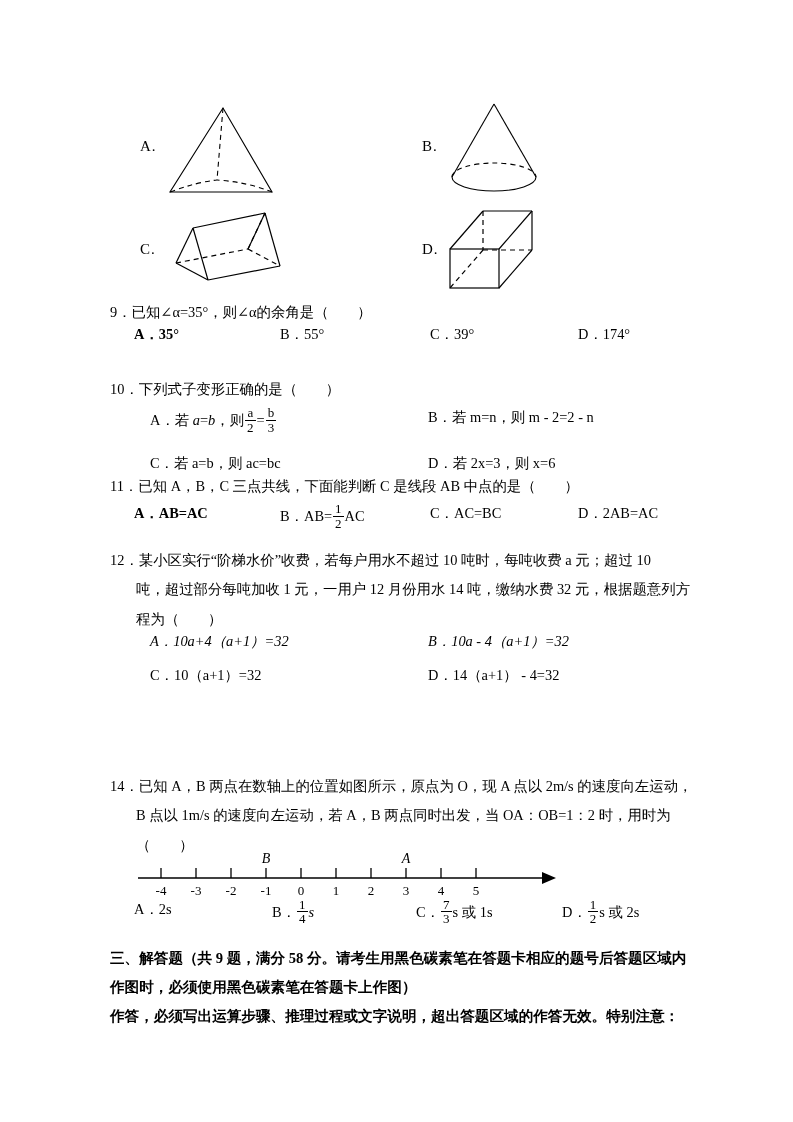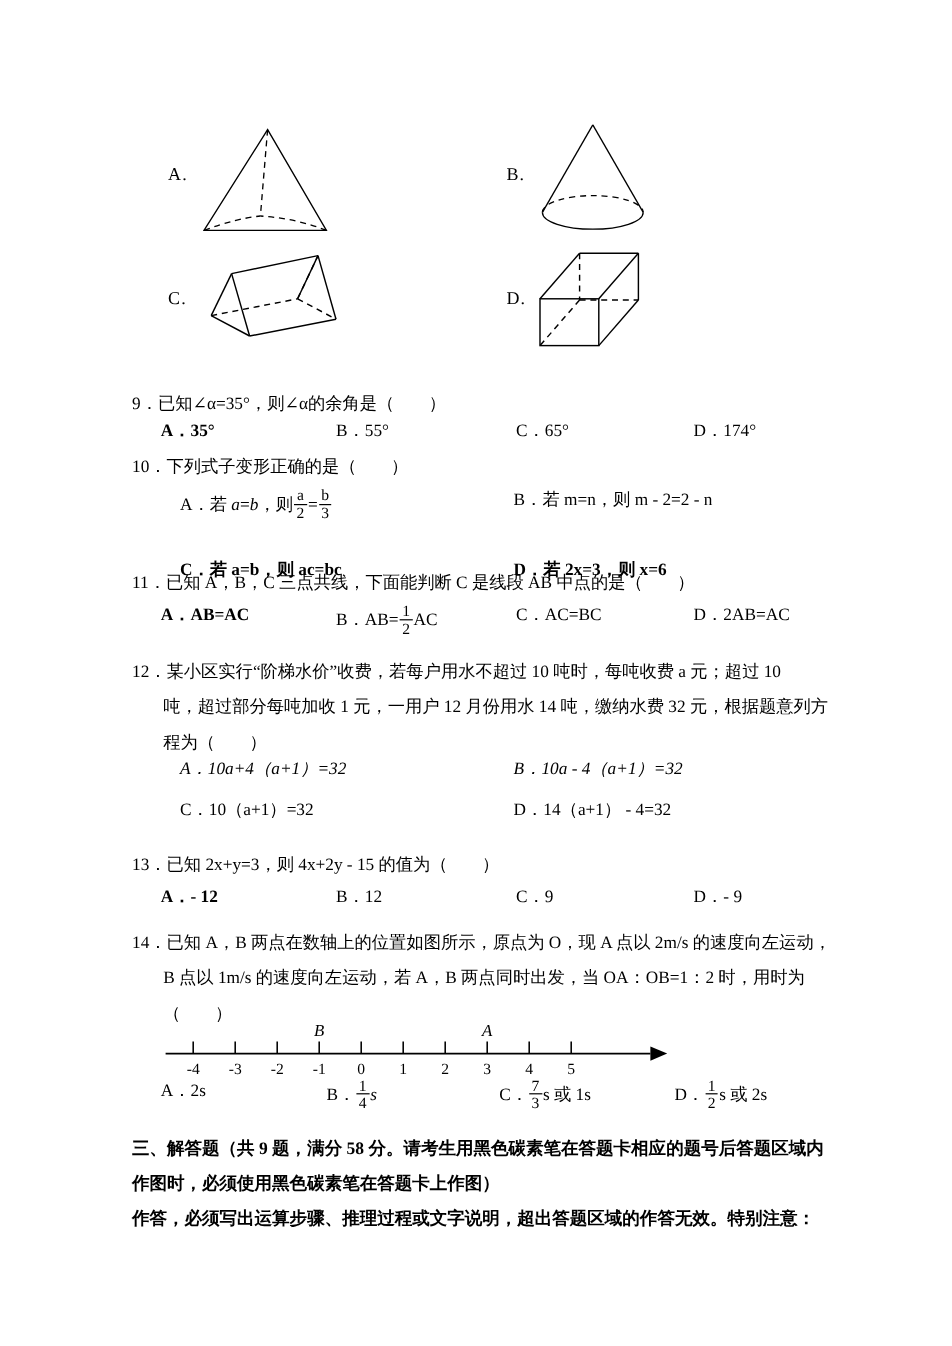--- a/index.html
+++ b/index.html
@@ -176,39 +176,39 @@
         <line x1="64" y1="47" x2="97" y2="9"></line>
         <line x1="64" y1="86" x2="97" y2="48"></line>
 
         <line x1="48" y1="9" x2="48" y2="48" stroke-dasharray="5,4"></line>
         <line x1="48" y1="48" x2="97" y2="48" stroke-dasharray="5,4"></line>
         <line x1="48" y1="48" x2="15" y2="86" stroke-dasharray="5,4"></line>
       </g>
     </svg>
   </div>
 
-  <div class="q" style="top:326px;">
+  <div class="q" style="top:301px;">
     <span class="qline qstem">9．已知∠α=35°，则∠α的余角是（　　）</span>
     <span class="opts">
       <span class="opt o1">A．35°</span>
       <span class="opt o2">B．55°</span>
-      <span class="opt o3">C．65°</span>
+      <span class="opt o3">C．39°</span>
       <span class="opt o4">D．174°</span>
     </span>
   </div>
 
   <div class="q" style="top:378px;">
     <span class="qline qstem">10．下列式子变形正确的是（　　）</span>
     <span class="opts tall" style="margin-top:6px;">
       <span class="opt h1">
         <span>A．若 </span><i class="v">a</i><span>=</span><i class="v">b</i><span>，则</span><span class="frac"><span class="num">a</span><span class="den">2</span></span><span>=</span><span class="frac"><span class="num">b</span><span class="den">3</span></span>
       </span>
       <span class="opt h2">B．若 m=n，则 m - 2=2 - n</span>
     </span>
-    <span class="opts" style="margin-top:20px;font-weight:bold;">
+    <span class="opts" style="margin-top:8px;">
       <span class="opt h1">C．若 a=b，则 ac=bc</span>
       <span class="opt h2">D．若 2x=3，则 x=6</span>
     </span>
   </div>
 
   <div class="q" style="top:475px;">
     <span class="qline qstem">11．已知 A，B，C 三点共线，下面能判断 C 是线段 AB 中点的是（　　）</span>
     <span class="opts tall" style="margin-top:5px;">
       <span class="opt o1">A．AB=AC</span>
       <span class="opt o2"><span>B．AB=</span><span class="frac"><span class="num">1</span><span class="den">2</span></span><span>AC</span></span>
@@ -224,29 +224,20 @@
     <span class="opts" style="font-style:italic;">
       <span class="opt h1">A．10a+4（a+1）=32</span>
       <span class="opt h2">B．10a - 4（a+1）=32</span>
     </span>
     <span class="opts" style="margin-top:8px;">
       <span class="opt h1">C．10（a+1）=32</span>
       <span class="opt h2">D．14（a+1） - 4=32</span>
     </span>
   </div>
 
-  <div class="q" style="top:710px;">
-    <span class="qline qstem">13．已知 2x+y=3，则 4x+2y - 15 的值为（　　）</span>
-    <span class="opts" style="margin-top:5px;">
-      <span class="opt o1">A．- 12</span>
-      <span class="opt o2">B．12</span>
-      <span class="opt o3">C．9</span>
-      <span class="opt o4">D．- 9</span>
-    </span>
-  </div>
 
   <div class="q" style="top:775px;">
     <span class="qline">14．已知 A，B 两点在数轴上的位置如图所示，原点为 O，现 A 点以 2m/s 的速度向左运动，</span>
     <span class="qline indent" style="display:block; margin-top:7px;">B 点以 1m/s 的速度向左运动，若 A，B 两点同时出发，当 OA：OB=1：2 时，用时为</span>
     <span class="qline indent" style="display:block; margin-top:7px;">（　　）</span>
   </div>
 
   <div class="numline">
     <svg width="440" height="48" viewBox="0 0 440 48">
       <g stroke="#000" stroke-width="1.3" fill="none">

